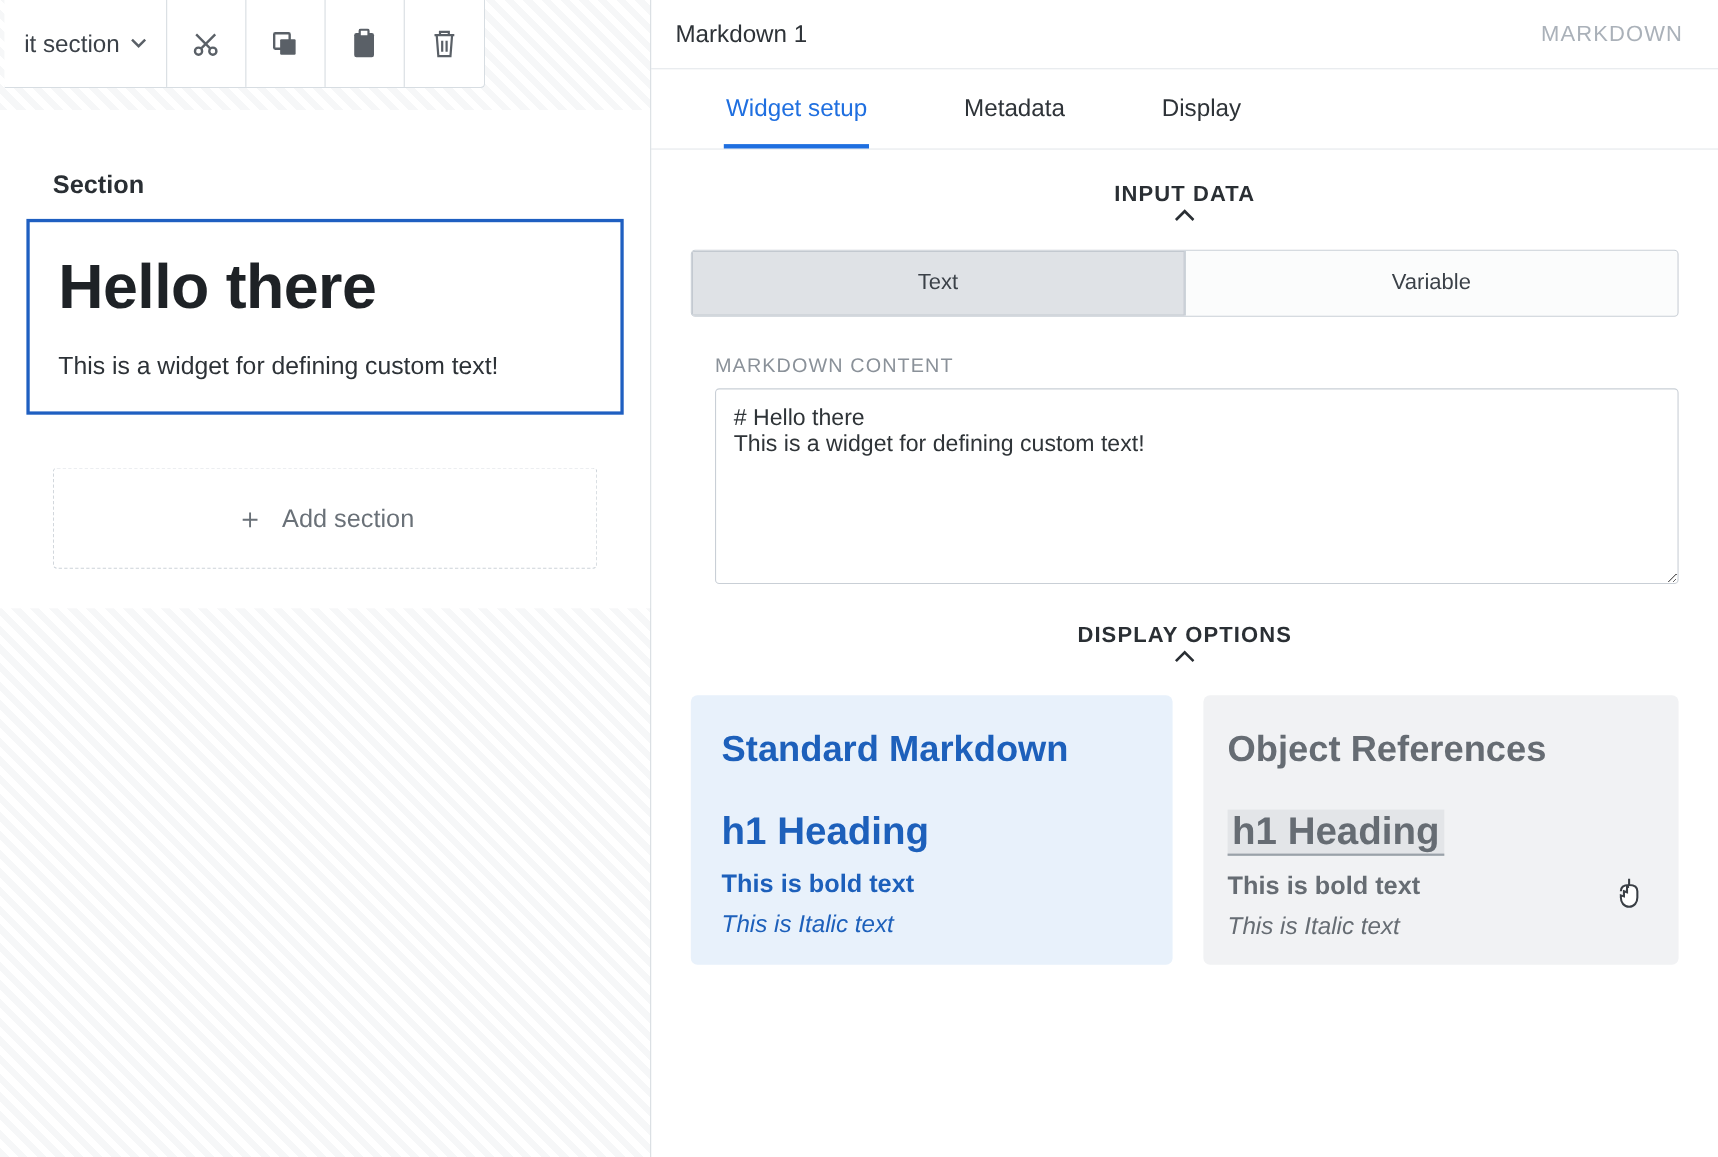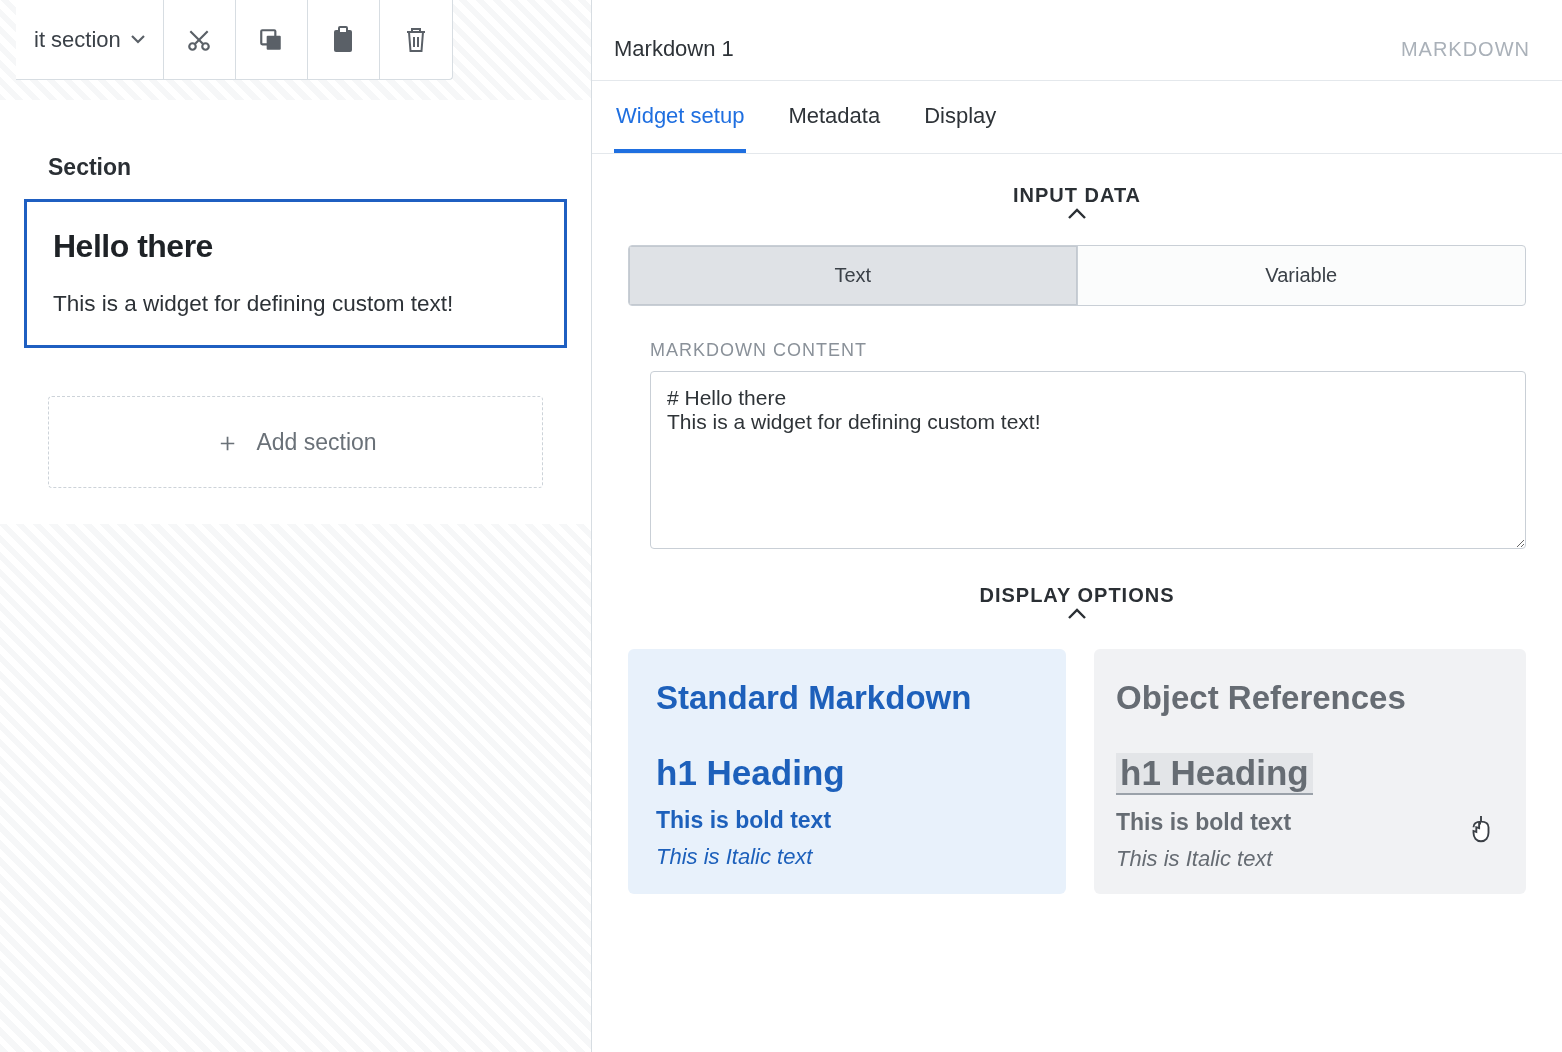--- a/index.html
+++ b/index.html
@@ -17,21 +17,21 @@
   
   .canvas-pane {
     width: 592px;
     height: 100%;
     border-right: 1px solid #d7dde2;
     position: relative;
     background:
       repeating-linear-gradient(45deg, #f6f7f8 0 6px, #ffffff 6px 12px);
   }
   .toolbar {
-    position: absolute; top: 0; left: 16px;
+    position: absolute; top: 0; left: 4px;
     height: 80px;
     display: flex; align-items: stretch;
     background: #fff;
     border: 1px solid #d7dde2;
     border-top: none; border-left: none;
     border-radius: 0 0 4px 0;
   }
   .toolbar .edit-section {
     display: flex; align-items: center; gap: 10px;
     padding: 0 18px;
@@ -53,21 +53,21 @@
   .section-label {
     padding: 30px 0 18px 24px;
     font-size: 23px; font-weight: 700; color: #2a2f34;
   }
   .selected-widget {
     border: 3px solid #1f5fc1;
     padding: 26px 26px 28px 26px;
     background: #fff;
   }
   .selected-widget h1 {
-    font-size: 32px; font-weight: 800; color: #1e2226;
+    font-size: 57px; font-weight: 800; color: #1e2226;
     letter-spacing: -0.5px; margin-bottom: 26px;
   }
   .selected-widget .body {
     font-size: 22.5px; color: #2d3237;
   }
   .add-section {
     margin: 48px 24px 0 24px;
     border: 1px dashed #cdd3d9;
     border-radius: 4px;
     height: 92px;
@@ -78,35 +78,36 @@
   .add-section .plus { font-size: 26px; color: #6a7178; }
 
   
   .settings-pane {
     flex: 1;
     display: flex; flex-direction: column;
     background: #fff;
   }
   .settings-head {
     display: flex; align-items: center; justify-content: space-between;
-    padding: 36px 32px 18px 22px;
+    padding: 18px 32px 18px 22px;
     border-bottom: 1px solid #e4e8ec;
   }
   .settings-head .title { font-size: 22px; color: #2e3338; font-weight: 500; }
   .settings-head .type { font-size: 20px; color: #aab1b9; letter-spacing: 1px; }
 
   .tabs {
     display: flex; gap: 40px;
     padding: 0 22px;
     border-bottom: 1px solid #e4e8ec;
   }
   .tab {
     padding: 22px 2px 20px 2px;
     font-size: 22px; font-weight: 500; color: #2e3338;
     border-bottom: 4px solid transparent;
+    margin-left: 44px;
   }
   .tab.active { color: #1f6fe0; border-bottom-color: #1f6fe0; }
 
   .settings-body { flex: 1; overflow: auto; padding: 0 0 40px 0; }
 
   .group-head {
     display: flex; justify-content: space-between; align-items: center;
     padding: 30px 36px 18px 36px;
     font-size: 20px; font-weight: 800; letter-spacing: 1px;
     color: #2a2f34;

